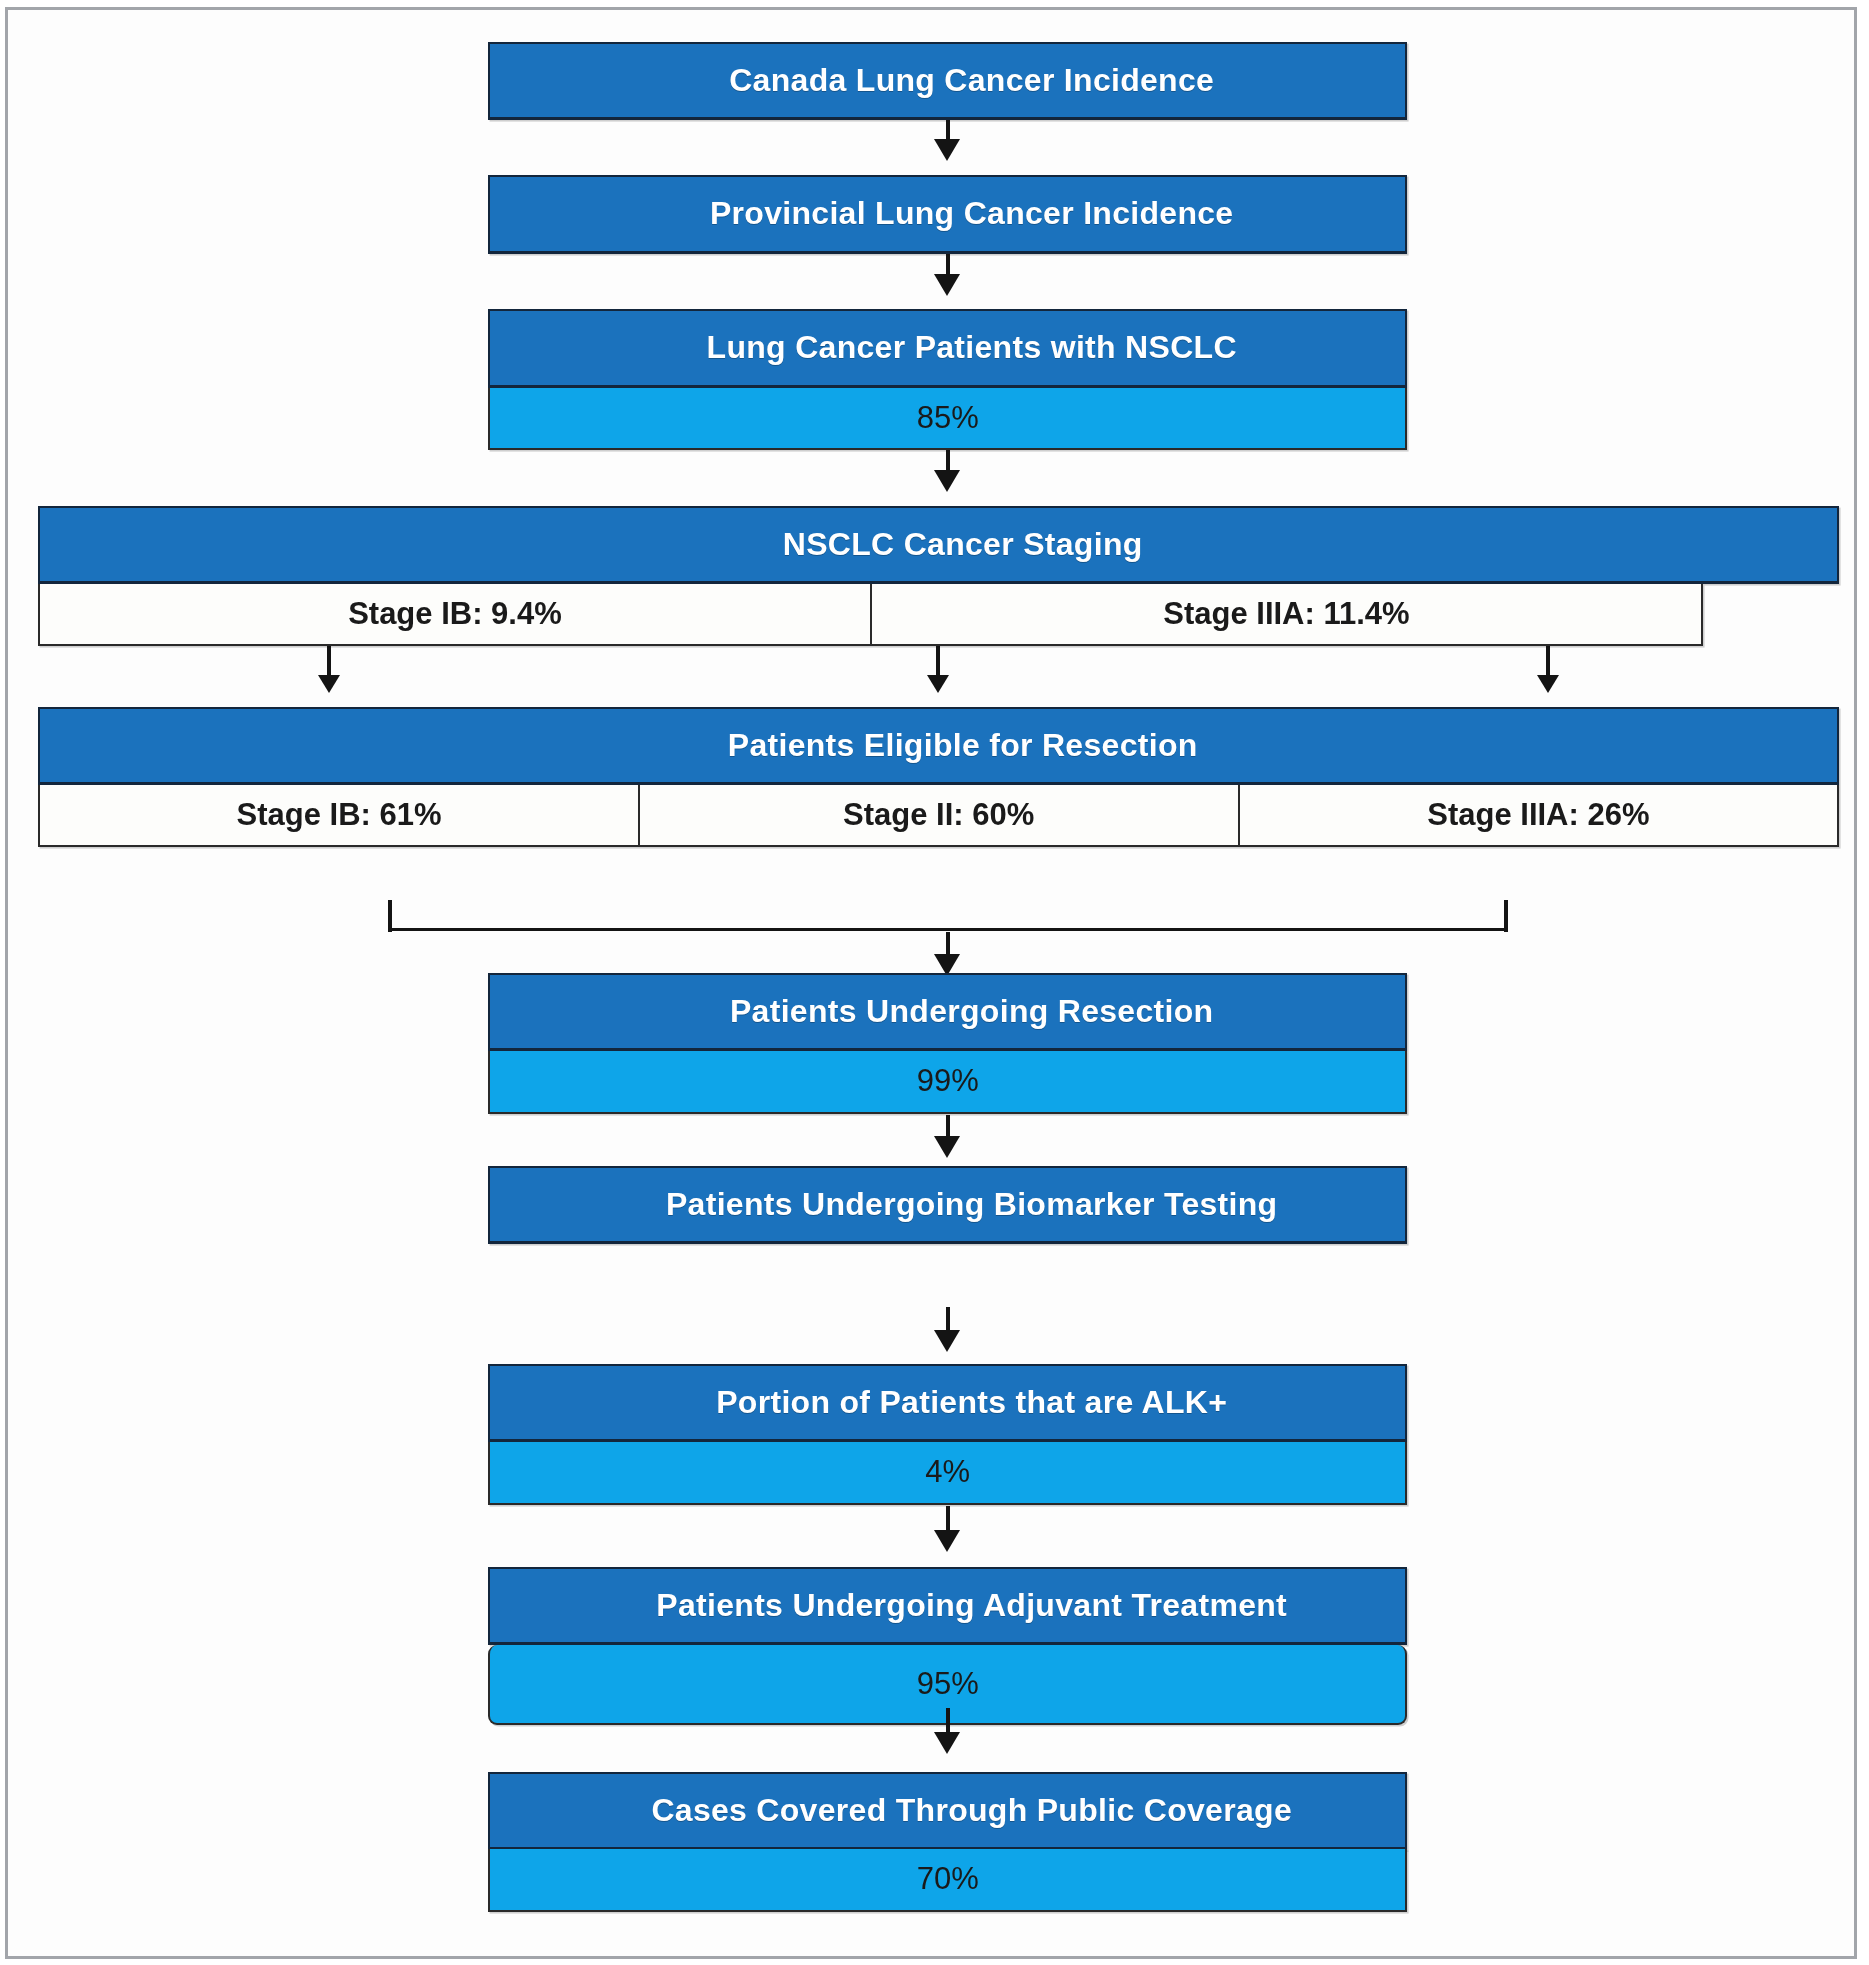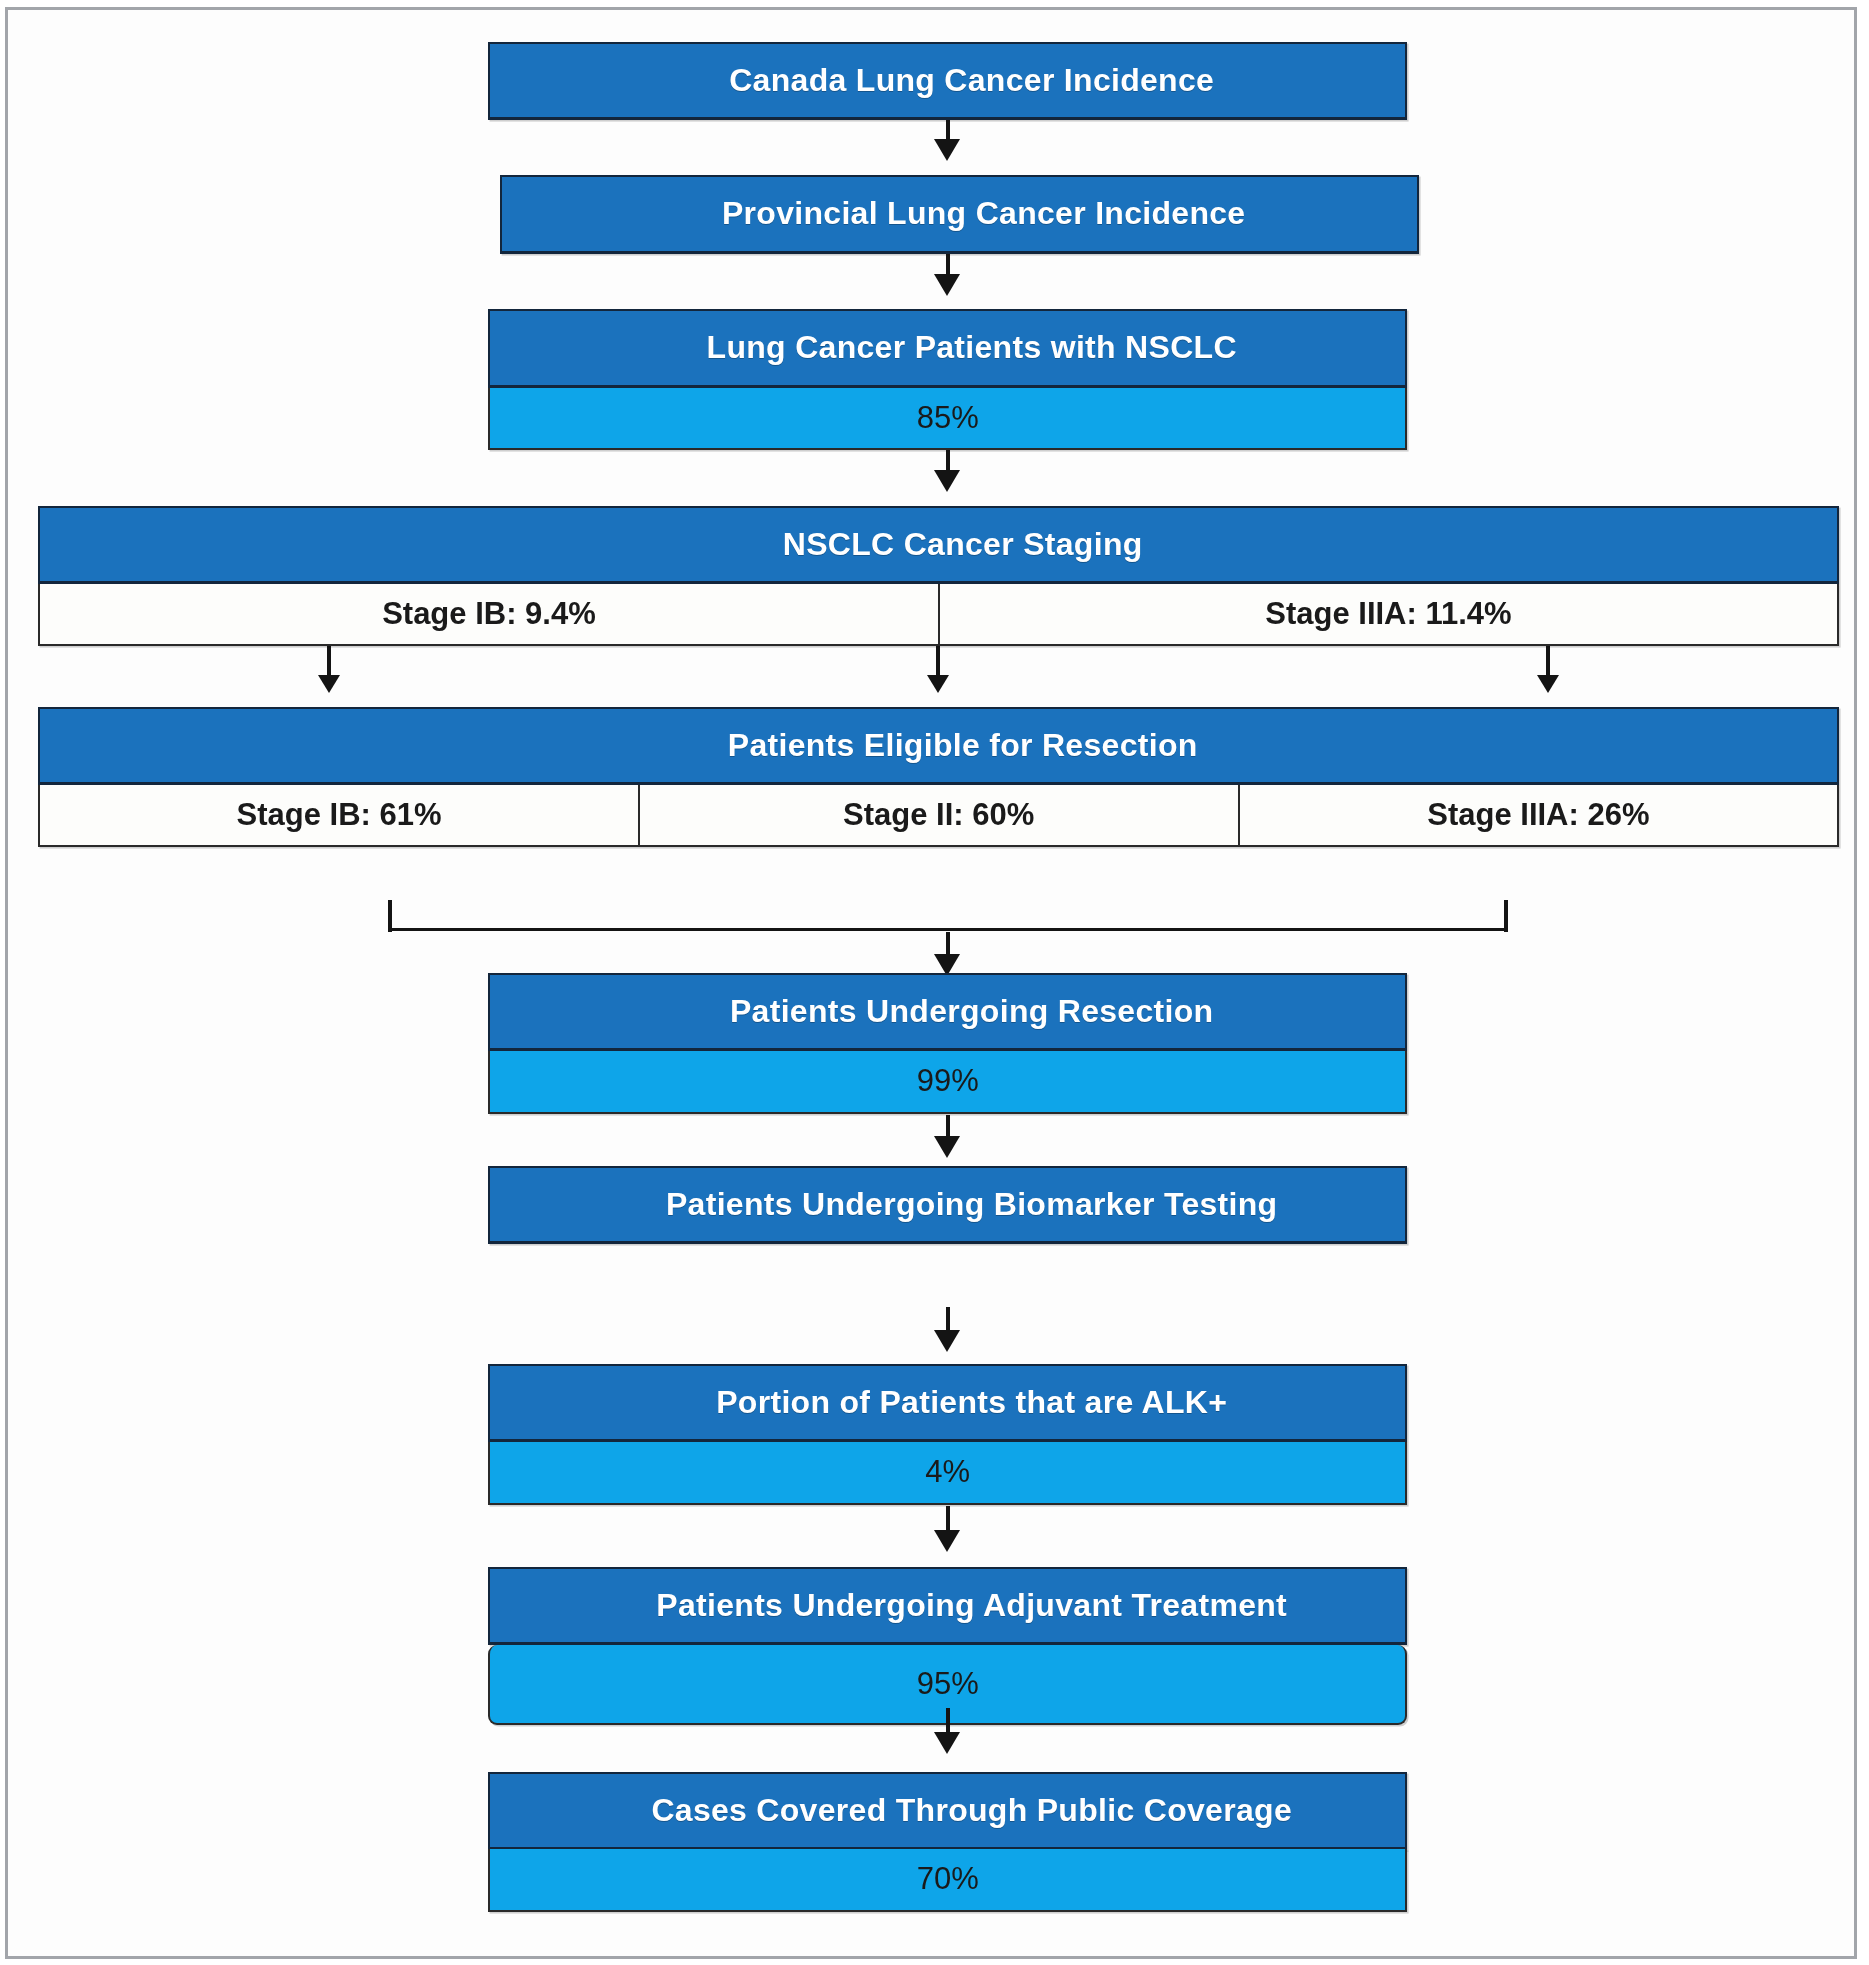--- a/index.html
+++ b/index.html
@@ -71,31 +71,31 @@
 </head>
 <body>
 
 <div id="page">
   <div id="frame">
 
     <div class="node hdr" style="left:480px;top:32px;width:919px;height:78px;">Canada Lung Cancer Incidence</div>
     <div class="vline" style="left:938px;top:110px;height:23px;"></div>
     <div class="arrow" style="left:926px;top:129px;"></div>
 
-    <div class="node hdr" style="left:480px;top:165px;width:919px;height:79px;margin-left:12px;">Provincial Lung Cancer Incidence</div>
+    <div class="node hdr" style="left:480px;top:165px;width:919px;height:79px;">Provincial Lung Cancer Incidence</div>
     <div class="vline" style="left:938px;top:244px;height:25px;"></div>
     <div class="arrow" style="left:926px;top:264px;"></div>
 
     <div class="node hdr" style="left:480px;top:299px;width:919px;height:79px;">Lung Cancer Patients with NSCLC</div>
     <div class="node val" style="left:480px;top:378px;width:919px;height:62px;">85%</div>
     <div class="vline" style="left:938px;top:440px;height:24.4px;"></div>
     <div class="arrow" style="left:926px;top:460px;"></div>
 
     <div class="node hdr" style="left:30px;top:496px;width:1801px;height:78px;">NSCLC Cancer Staging</div>
-    <div class="node cols" style="left:30px;top:574px;width:1801px;height:62px;">
+    <div class="node cols" style="left:30px;top:574px;width:1665px;height:62px;">
       <div class="cell">Stage IB: 9.4%</div>
       <div class="cell">Stage IIIA: 11.4%</div>
     </div>
 
     <div class="vline" style="left:319px;top:636px;height:32px;"></div>
     <div class="arrow-sm" style="left:310px;top:665px;"></div>
     <div class="vline" style="left:928px;top:636px;height:32px;"></div>
     <div class="arrow-sm" style="left:919px;top:665px;"></div>
     <div class="vline" style="left:1538px;top:636px;height:32px;"></div>
     <div class="arrow-sm" style="left:1529px;top:665px;"></div>

